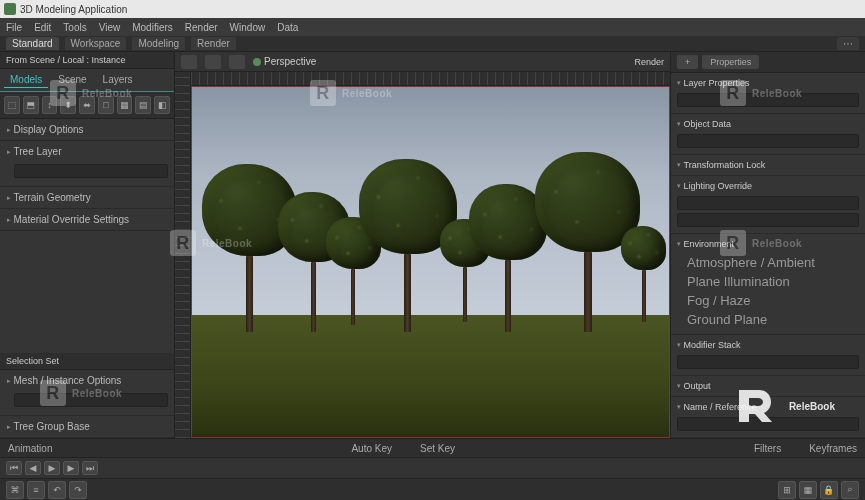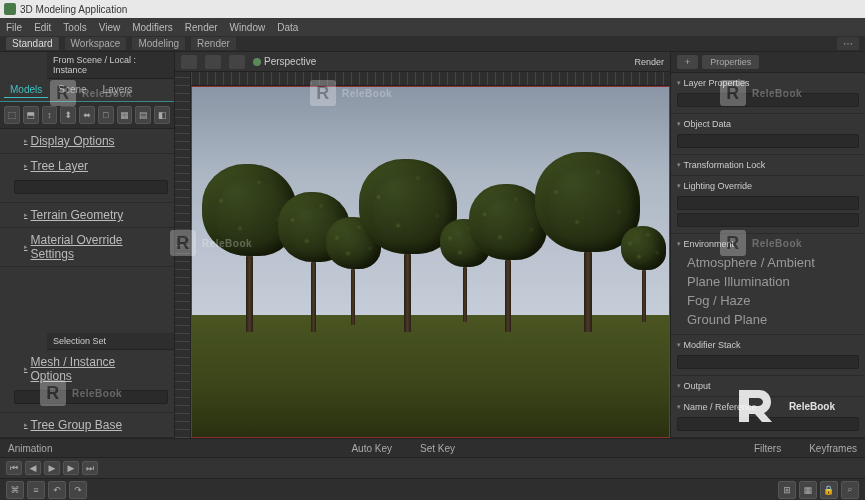--- a/index.html
+++ b/index.html
@@ -6,28 +6,28 @@
 body { width:865px; height:500px; background:#3a3a3a; color:#aaa; overflow:hidden; position:relative; }
 .titlebar { height:18px; background:#e8e8e8; display:flex; align-items:center; padding:0 4px; color:#333; }
 .titlebar .ico { width:12px; height:12px; background:#4a7a4a; border-radius:2px; margin-right:4px; }
 .menubar { height:18px; background:#3a3a3a; display:flex; align-items:center; padding:0 6px; gap:12px; color:#bbb; }
 .menubar span { cursor:default; }
 .tabbar { height:16px; background:#2e2e2e; display:flex; align-items:center; padding:0 6px; gap:6px; font-size:9px; border-bottom:1px solid #222; }
 .tabbar .tab { padding:1px 6px; background:#3a3a3a; border-radius:2px 2px 0 0; }
 .tabbar .tab.active { background:#444; color:#ddd; }
 .main { display:flex; height:calc(500px - 18px - 18px - 16px - 40px - 22px); }
 .left { width:175px; background:#353535; border-right:1px solid #222; display:flex; flex-direction:column; overflow:hidden; }
-.panel-hdr { font-size:9px; padding:3px 6px; background:#2e2e2e; color:#ccc; border-bottom:1px solid #222;margin-left:47px; }
+.panel-hdr { font-size:9px; padding:3px 6px; background:#2e2e2e; color:#ccc; border-bottom:1px solid #222; }
 .panel-subtabs { display:flex; gap:4px; padding:3px 4px; font-size:9px; border-bottom:1px solid #3e8a8a; }
 .panel-subtabs span { padding:2px 6px; color:#aaa; }
 .panel-subtabs span.active { color:#3ec0c0; border-bottom:1px solid #3ec0c0; }
 .toolrow { display:flex; gap:3px; padding:4px; background:#2e2e2e; border-bottom:1px solid #222; }
 .tbtn { width:18px; height:18px; background:#444; border:1px solid #555; border-radius:2px; display:flex; align-items:center; justify-content:center; color:#aaa; font-size:9px;}
 .section { border-bottom:1px solid #2a2a2a; padding:2px 0; }
-.section-hdr { font-size:12px; padding:3px 24px; color:#bbb; display:flex; align-items:center; gap:3px;text-decoration:underline; }
+.section-hdr { font-size:10px; padding:3px 7px; color:#bbb; display:flex; align-items:center; gap:3px; }
 .section-hdr::before { content:"▸"; font-size:7px; color:#888; }
 .section-body { padding:2px 6px 4px 14px; }
 .field { height:14px; background:#2a2a2a; border:1px solid #222; margin:2px 0; border-radius:2px; }
 .center { flex:1; background:#2e2e2e; display:flex; flex-direction:column; }
 .center-top { height:20px; background:#333; display:flex; align-items:center; padding:0 6px; gap:8px; border-bottom:1px solid #222; }
 .center-top .vbtn { width:16px; height:14px; background:#444; border-radius:2px; }
 .center-top .lbl { font-size:9px; color:#ccc; display:flex; align-items:center; gap:3px;}
 .center-top .dot{width:8px;height:8px;border-radius:50%;background:#5a8a5a;}
 .viewport-wrap { flex:1; display:flex; }
 .ruler-v { width:16px; background:#2e2e2e; border-right:1px solid #222; background-image:repeating-linear-gradient(0deg,#444 0,#444 1px,transparent 1px,transparent 8px);}

